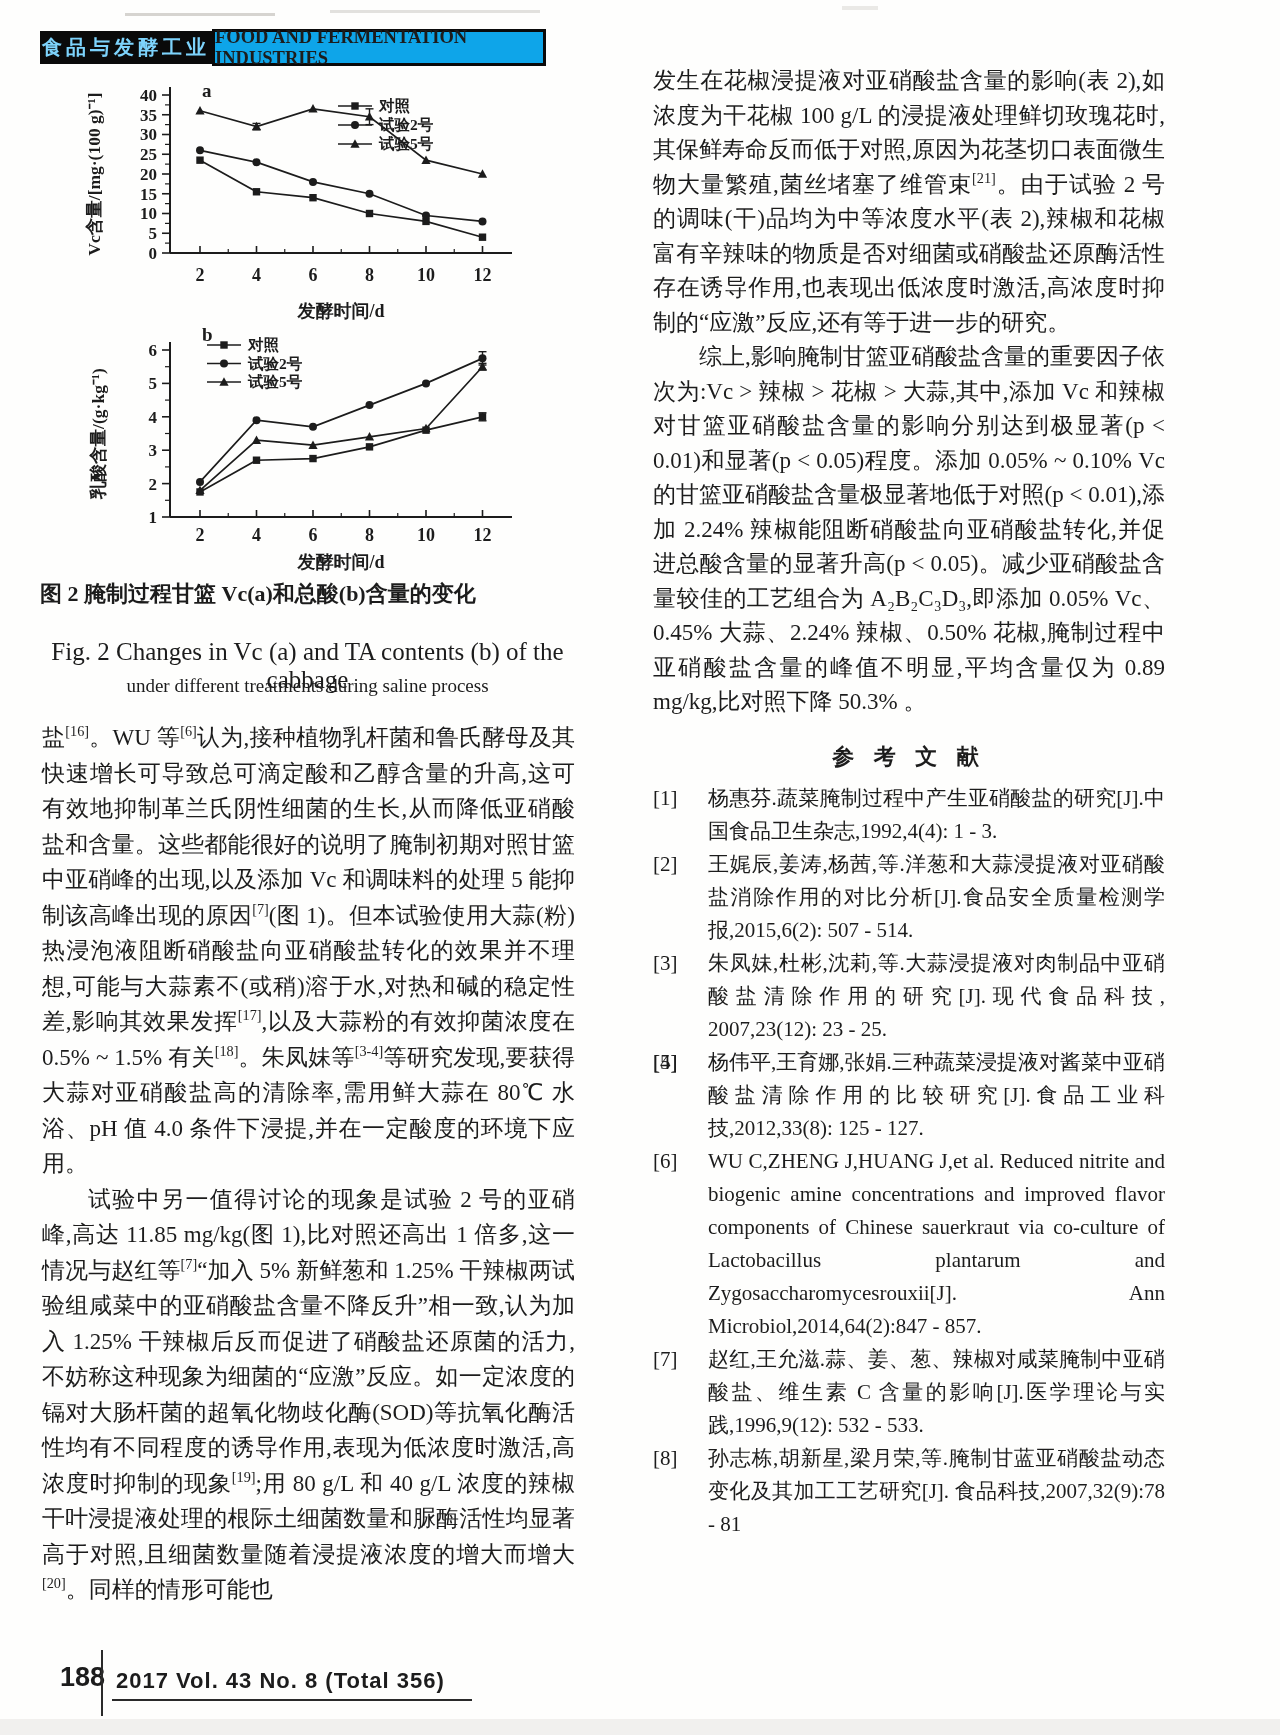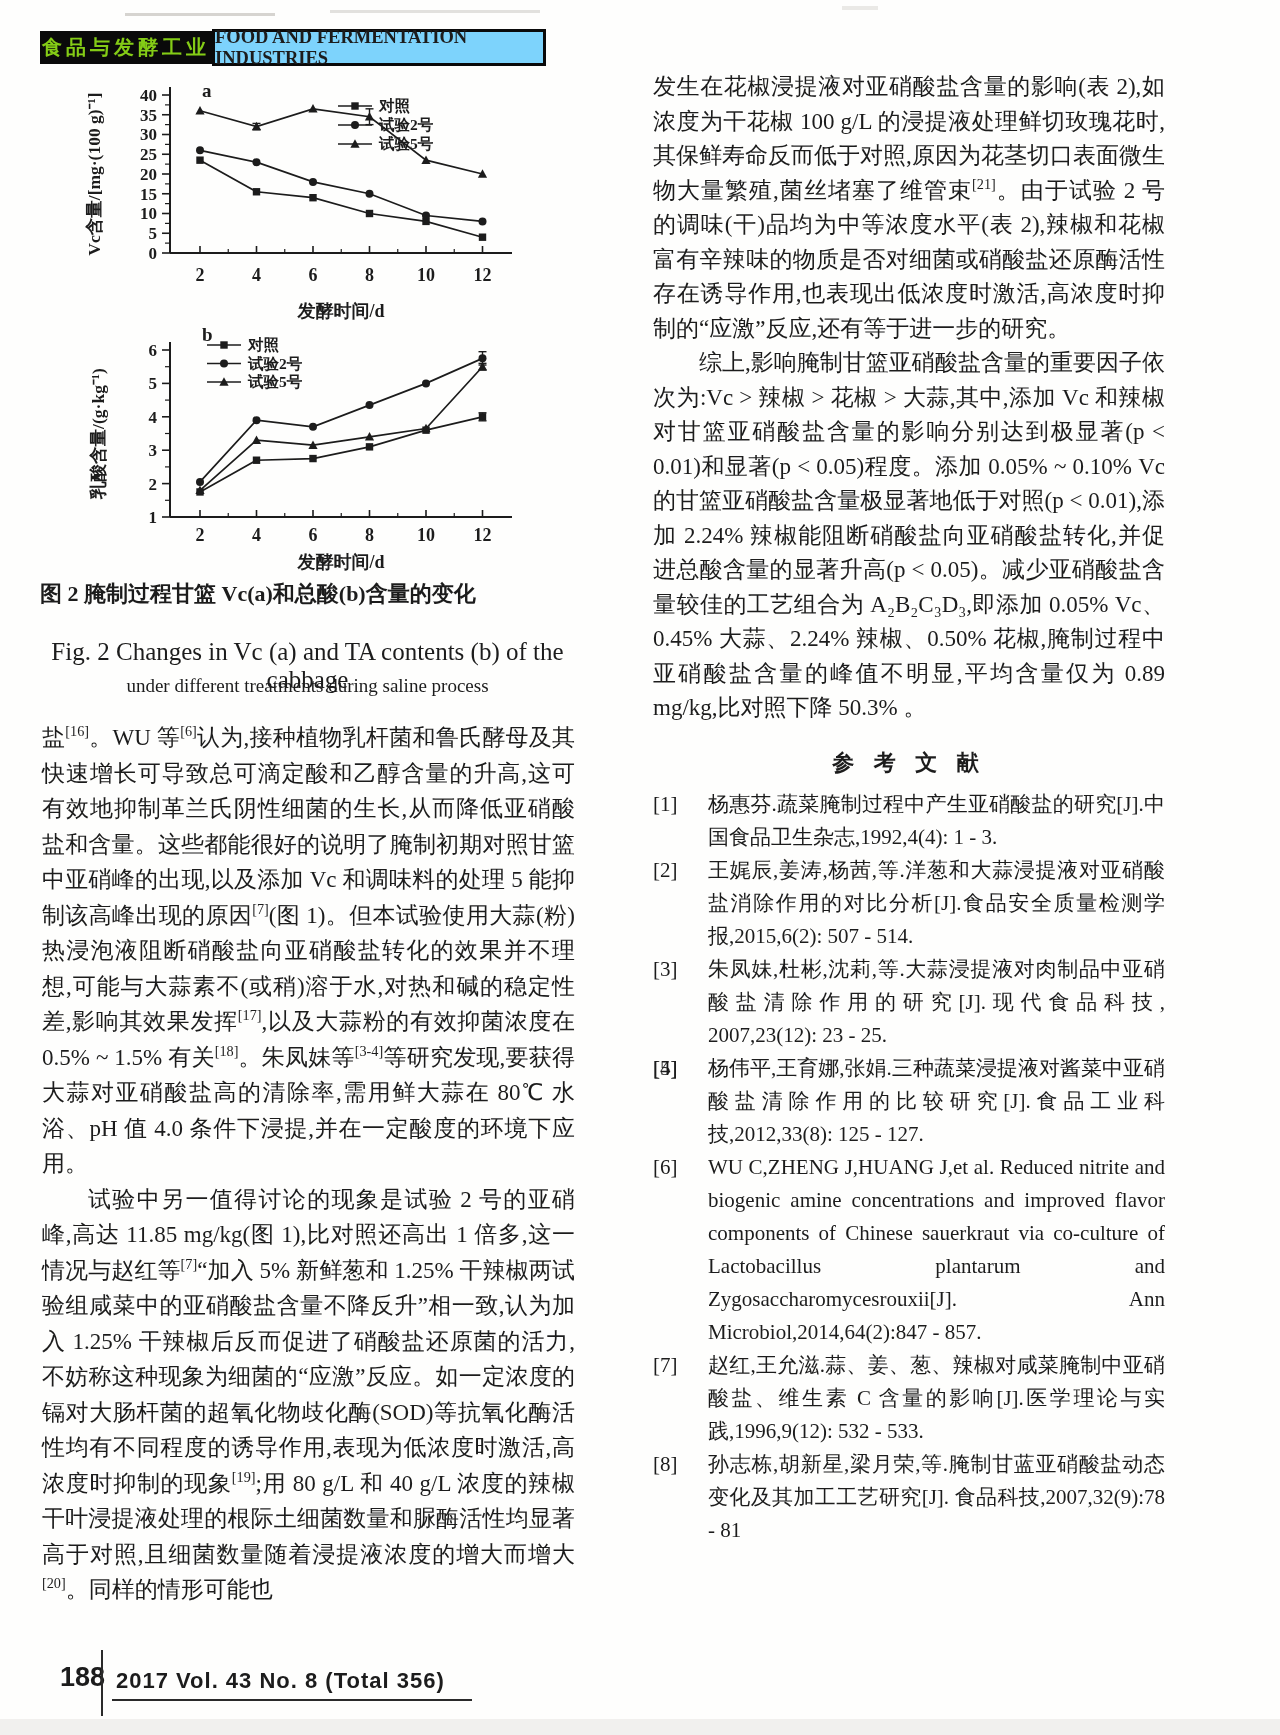--- a/index.html
+++ b/index.html
@@ -2,36 +2,36 @@
 <html><head>
 <meta charset="utf-8">
 <style>
   html,body{margin:0;padding:0;background:#e8e8e8;}
   .page{position:relative;width:1280px;height:1735px;background:#fefefd;margin:0 auto;
         font-family:"Liberation Serif", serif;color:#1c1c1c;overflow:hidden;}
   
   .artifact{position:absolute;background:#d6d4d0;}
   .scan-bottom{position:absolute;left:0;bottom:0;width:100%;height:16px;background:#f1f0ee;}
   
-  .hdr-zh{position:absolute;left:40px;top:31px;width:172px;height:33px;background:#0a0a0a;color:#84cc16;
+  .hdr-zh{position:absolute;left:40px;top:31px;width:172px;height:33px;background:#0a0a0a;color:#7dd3fc;
           display:flex;align-items:center;justify-content:center;font-size:20px;font-weight:bold;
           letter-spacing:4px;font-family:"Liberation Sans",sans-serif;}
-  .hdr-en{position:absolute;left:212px;top:29px;width:328px;height:31px;border:3px solid #0a0a0a;background:#7dd3fc;
+  .hdr-en{position:absolute;left:212px;top:29px;width:328px;height:31px;border:3px solid #0a0a0a;background:#0ea5e9;
           display:flex;align-items:center;justify-content:center;font-size:18.5px;font-weight:bold;}
   
   .fig-a{position:absolute;left:60px;top:78px;width:480px;height:252px;}
   .fig-b{position:absolute;left:60px;top:325px;width:480px;height:250px;}
   svg{font-family:"Liberation Serif", serif;}
   
   .caption-zh{position:absolute;left:40px;top:579px;width:535px;font-size:22px;font-weight:bold;}
   .caption-en1{position:absolute;left:40px;top:638px;width:535px;text-align:center;font-size:25px;}
   .caption-en2{position:absolute;left:40px;top:675px;width:535px;text-align:center;font-size:19px;}
   
   .left-body{position:absolute;left:42px;top:720px;width:533px;font-size:23px;line-height:35.5px;text-align:justify;}
-  .right-col{position:absolute;left:653px;top:70px;width:512px;font-size:23px;line-height:34.5px;text-align:justify;}
+  .right-col{position:absolute;left:653px;top:64px;width:512px;font-size:23px;line-height:34.5px;text-align:justify;}
   .left-body p,.right-col p{margin:0;}
   .indent{text-indent:2em;}
   sup{font-size:0.62em;line-height:0;}
   .refs-title{margin:20px 0 8px 0;text-align:center;font-size:22px;font-weight:bold;letter-spacing:7px;text-indent:0;}
   .refs{font-size:21px;line-height:33px;}
   .ref{position:relative;padding-left:55px;text-align:justify;}
   .ref-label{position:absolute;left:0;top:0;}
   
   .footer-page{position:absolute;left:60px;top:1662px;font-size:27px;font-weight:bold;
                font-family:"Liberation Sans",sans-serif;}

